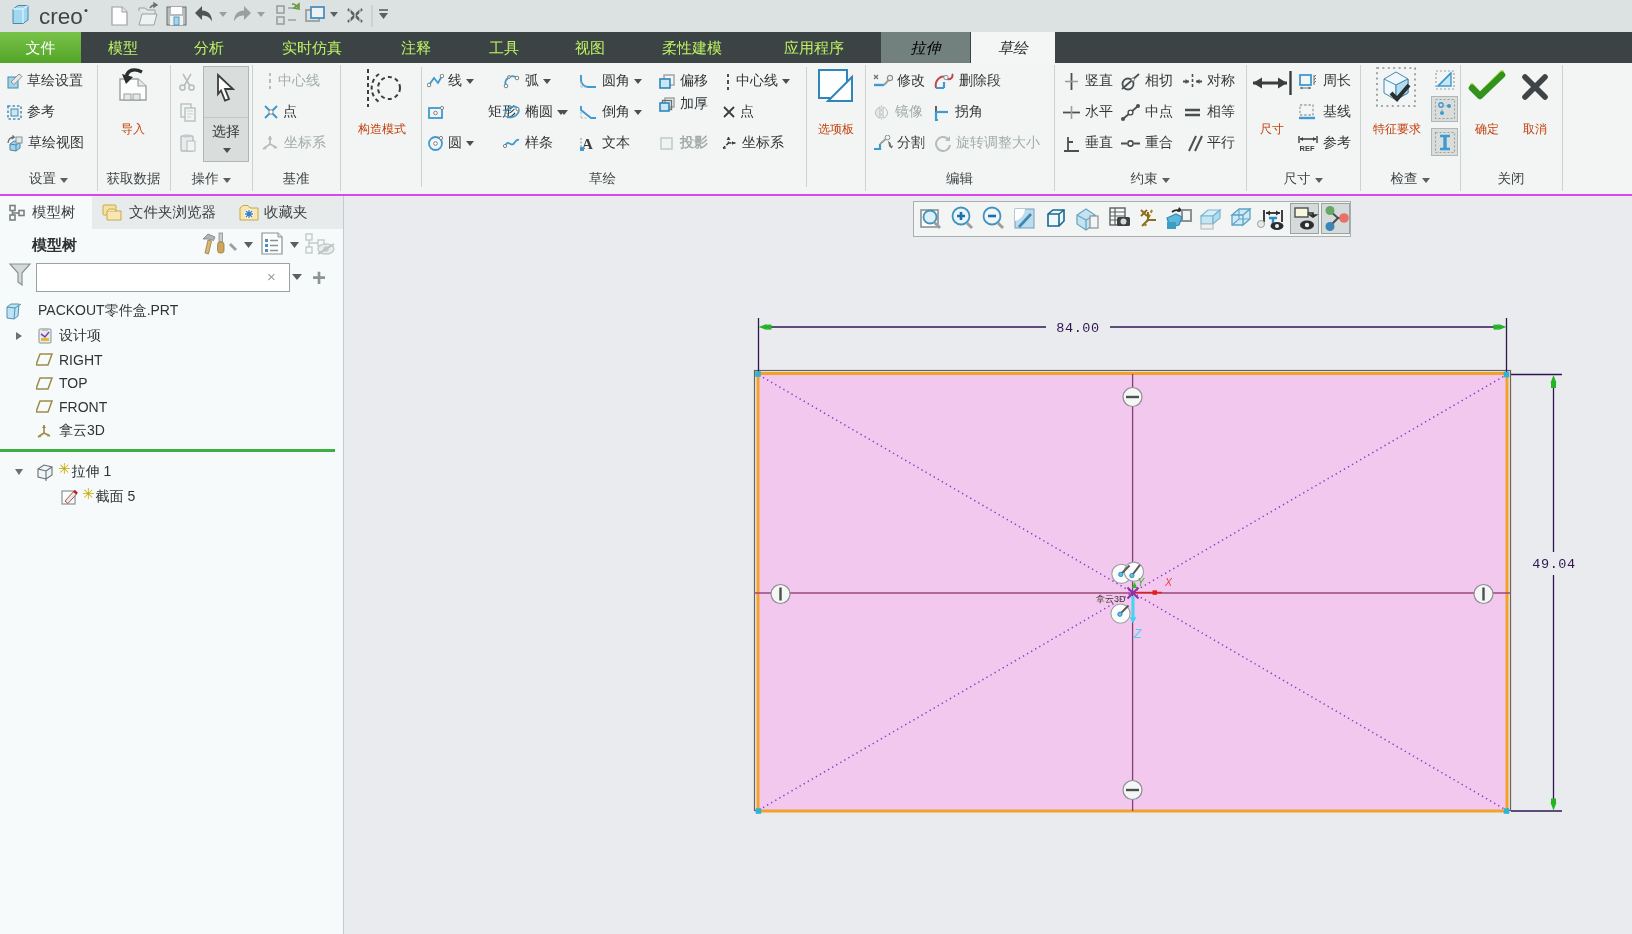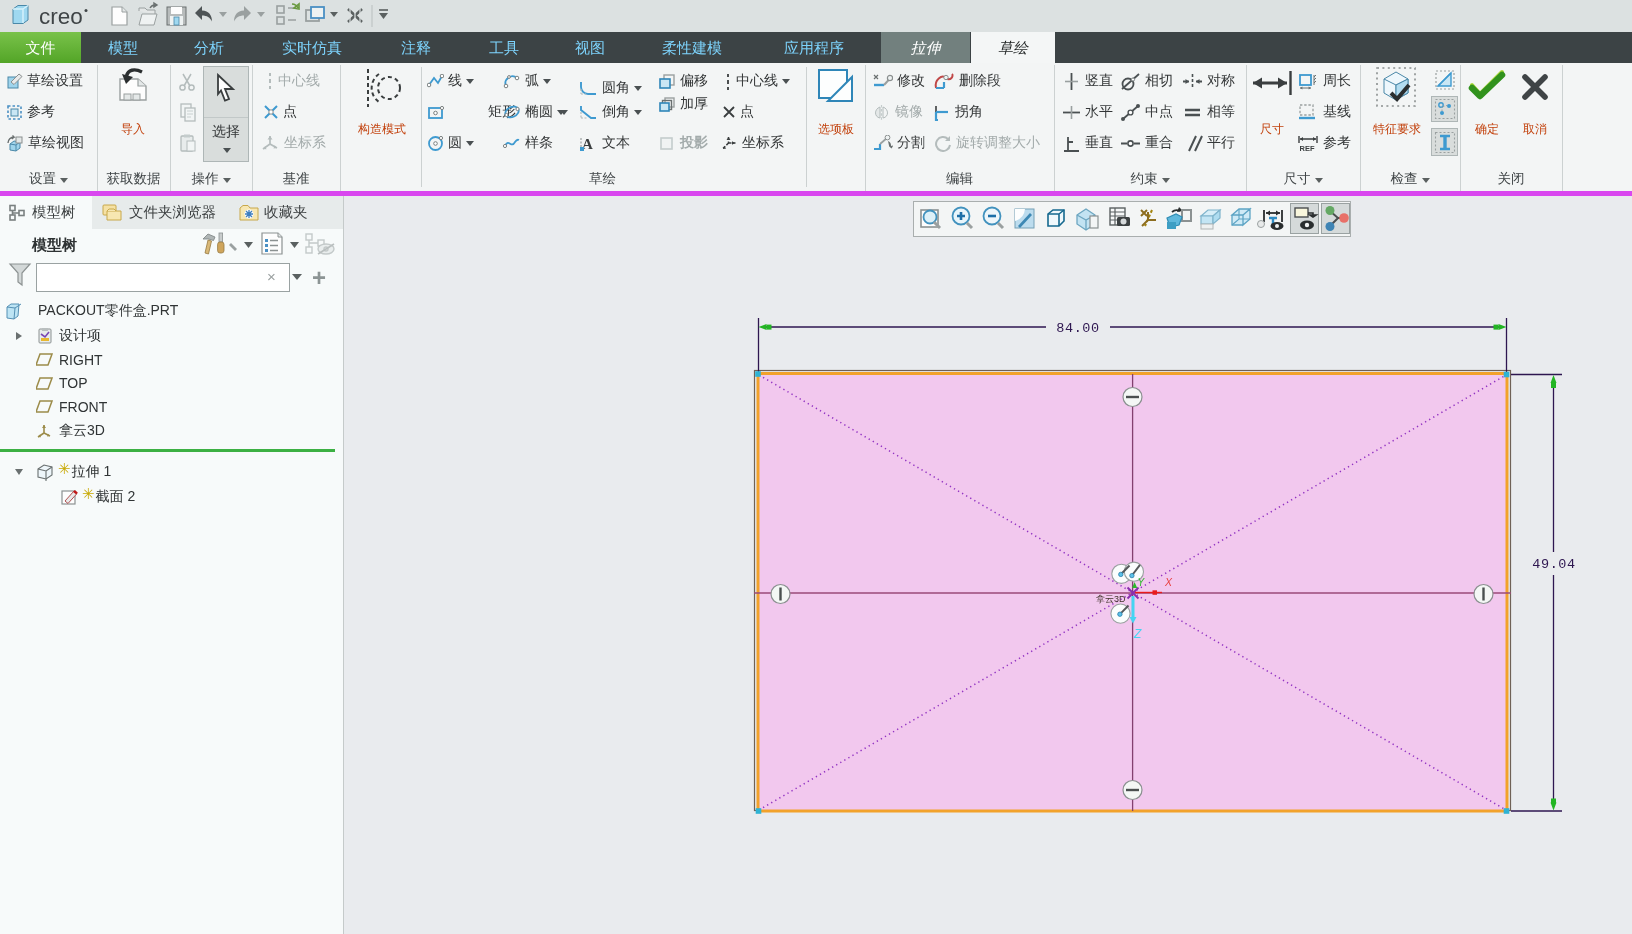--- a/index.html
+++ b/index.html
@@ -4,27 +4,27 @@
 <style>
   * { margin:0; padding:0; box-sizing:border-box; }
   html,body { width:1632px; height:934px; overflow:hidden; }
   body { font-family:"Liberation Sans", sans-serif; position:relative; background:#e9ebee; }
   .abs { position:absolute; }
   
   #titlebar { left:0; top:0; width:1632px; height:32px; background:#dce1e1; }
   #title-text { left:288px; top:0; width:1344px; height:32px; line-height:32px; text-align:center; font-size:16.5px; color:#2f3233; }
   
   #tabrow { left:0; top:32px; width:1632px; height:31px; background:#3c4345; }
-  .tab { position:absolute; top:0; height:31px; line-height:31px; color:#7dd3fc; font-size:15px; text-align:center; }
+  .tab { position:absolute; top:0; height:31px; line-height:31px; color:#bef264; font-size:15px; text-align:center; }
   #tab-file { left:0; width:81px; background:linear-gradient(#79c24a,#53a527); color:#fff; }
   .ftab { position:absolute; top:0; height:31px; line-height:31px; font-size:15px; font-style:italic; text-align:center; }
-  #tab-lashen { left:881px; width:89px; background:#72807e; color:#ffffff; }
+  #tab-lashen { left:881px; width:89px; background:#72807e; color:#000000; }
   #tab-caohui { left:971px; width:84px; background:#f4f6f6; color:#1e2222; }
   
-  #ribbon { left:0; top:63px; width:1632px; height:133px; background:#f3f5f5; border-bottom:5px solid #d946ef; }
+  #ribbon { left:0; top:63px; width:1632px; height:133px; background:#f3f5f5; border-bottom:2px solid #d946ef; }
   .rsep { position:absolute; top:2px; width:1px; height:126px; background:#ccd1d1; }
   .rlabel { position:absolute; top:108px; height:16px; line-height:16px; font-size:13.5px; color:#3f4446; text-align:center; white-space:nowrap; }
   .rbtn { position:absolute; height:26px; display:flex; align-items:center; white-space:nowrap; font-size:14px; color:#333637; }
   .rbtn svg { flex:0 0 auto; }
   .rbtn .t { margin-left:4px; }
   .gray { color:#a3abab; }
   .dd { display:inline-block; width:0; height:0; border-left:4px solid transparent; border-right:4px solid transparent; border-top:5px solid #4a5052; margin-left:4px; }
   .bigbtn { position:absolute; text-align:center; font-size:12px; color:#c2410c; }
   .bigbtn .bl { position:absolute; left:-20px; right:-20px; text-align:center; }
   
@@ -267,21 +267,21 @@
       <span class="t">椭圆</span>
       <span class="dd"></span>
     </div>
   <div class="rbtn" style="left:503px;top:67px;">
       <svg width="18" height="14" viewBox="0 0 18 14">
         <path d="M2 10 C6 2 8 13 12 6 14 3 16 4 16 4" fill="none" stroke="#3e9ad0" stroke-width="1.8"></path>
         <circle cx="2" cy="10" r="1.6" fill="#fff" stroke="#7a8080"></circle>
       </svg>
       <span class="t">样条</span>
     </div>
-  <div class="rbtn" style="left:579px;top:12px;">
+  <div class="rbtn" style="left:579px;top:5px;">
       <svg width="19" height="16" viewBox="0 0 19 16">
         <path d="M2 2 v5 a7 7 0 0 0 7 7 h8" fill="none" stroke="#3e9ad0" stroke-width="1.9"></path>
         <path d="M2 9 v5 M2 14 h5" stroke="#b4bcbc" stroke-width="1.2" stroke-dasharray="2,1.5"></path>
       </svg>
       <span class="t">圆角</span>
       <span class="dd"></span>
     </div>
   <div class="rbtn" style="left:579px;top:36px;">
       <svg width="19" height="16" viewBox="0 0 19 16">
         <path d="M2 2 v4 l10 8 h5" fill="none" stroke="#3e9ad0" stroke-width="1.9"></path>
@@ -670,21 +670,21 @@
     <span style="color:#c8a800;font-size:15px;margin-left:3px;margin-top:-6px;">✳</span>
     <span style="margin-left:1px;">拉伸 1</span>
   </div>
   <div class="treerow" style="left:60px;top:290px;">
     <svg width="19" height="19" viewBox="0 0 19 19">
         <rect x="2" y="3" width="13" height="13" fill="#fdfdfd" stroke="#8c9292" stroke-width="1.2"></rect>
         <path d="M5 13 L14 3 l3 2.5 -9 10 z" fill="#e8eaea" stroke="#b05050" stroke-width="1"></path>
         <path d="M14 3 l3 2.5" stroke="#c01818" stroke-width="2.5"></path>
       </svg>
     <span style="color:#c8a800;font-size:15px;margin-left:3px;margin-top:-6px;">✳</span>
-    <span style="margin-left:1px;">截面 2</span>
+    <span style="margin-left:1px;">截面 5</span>
   </div>
 </div>
 <div class="abs" id="canvas">
   <div id="gtoolbar">
   <svg width="436" height="34" viewBox="0 0 436 34">
 
     <rect x="7" y="8" width="17" height="17" fill="#fdfdfd" stroke="#8b9192" stroke-width="1.6"></rect>
     <circle cx="16" cy="15" r="6.5" fill="#ddf0f8" stroke="#4292be" stroke-width="1.8"></circle>
     <line x1="20" y1="20" x2="26" y2="26" stroke="#9aa0a0" stroke-width="3"></line>
 

